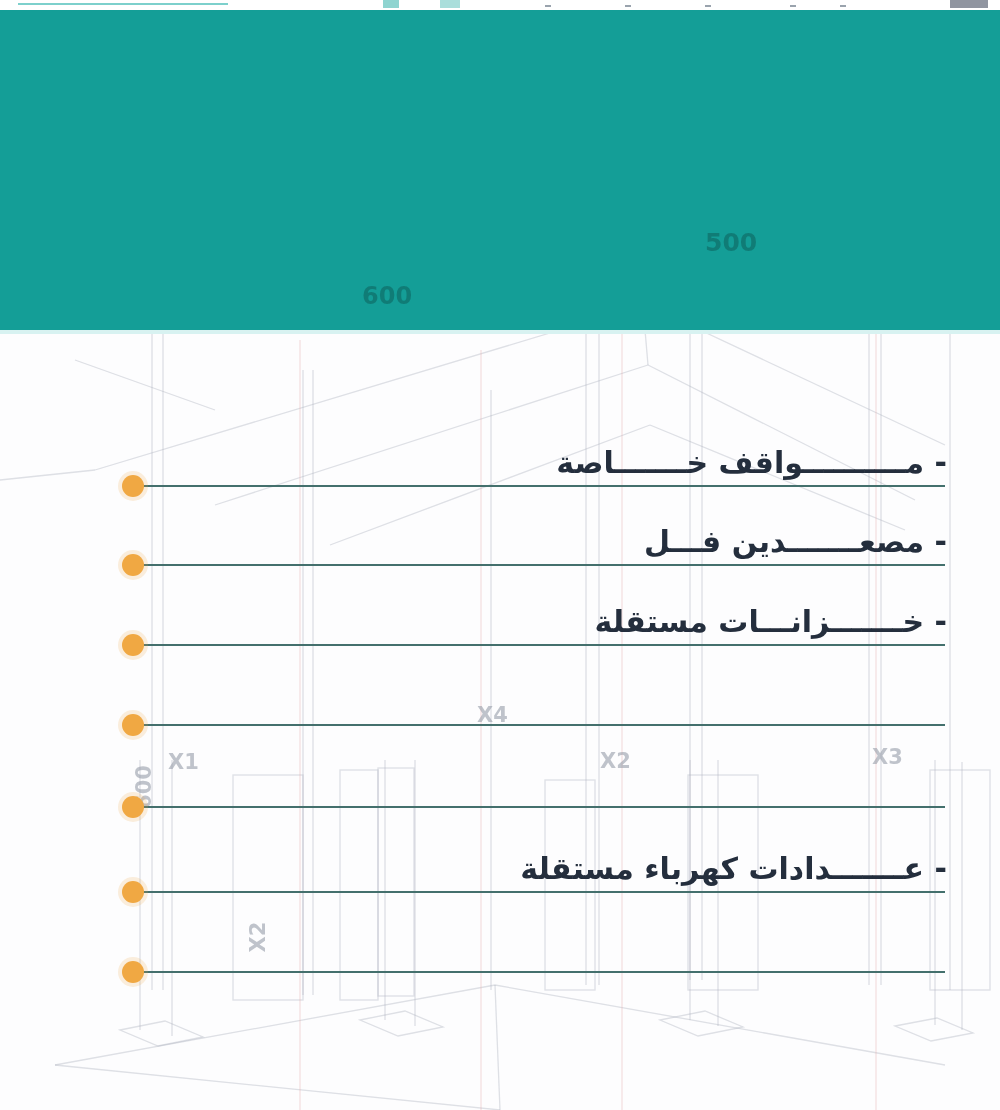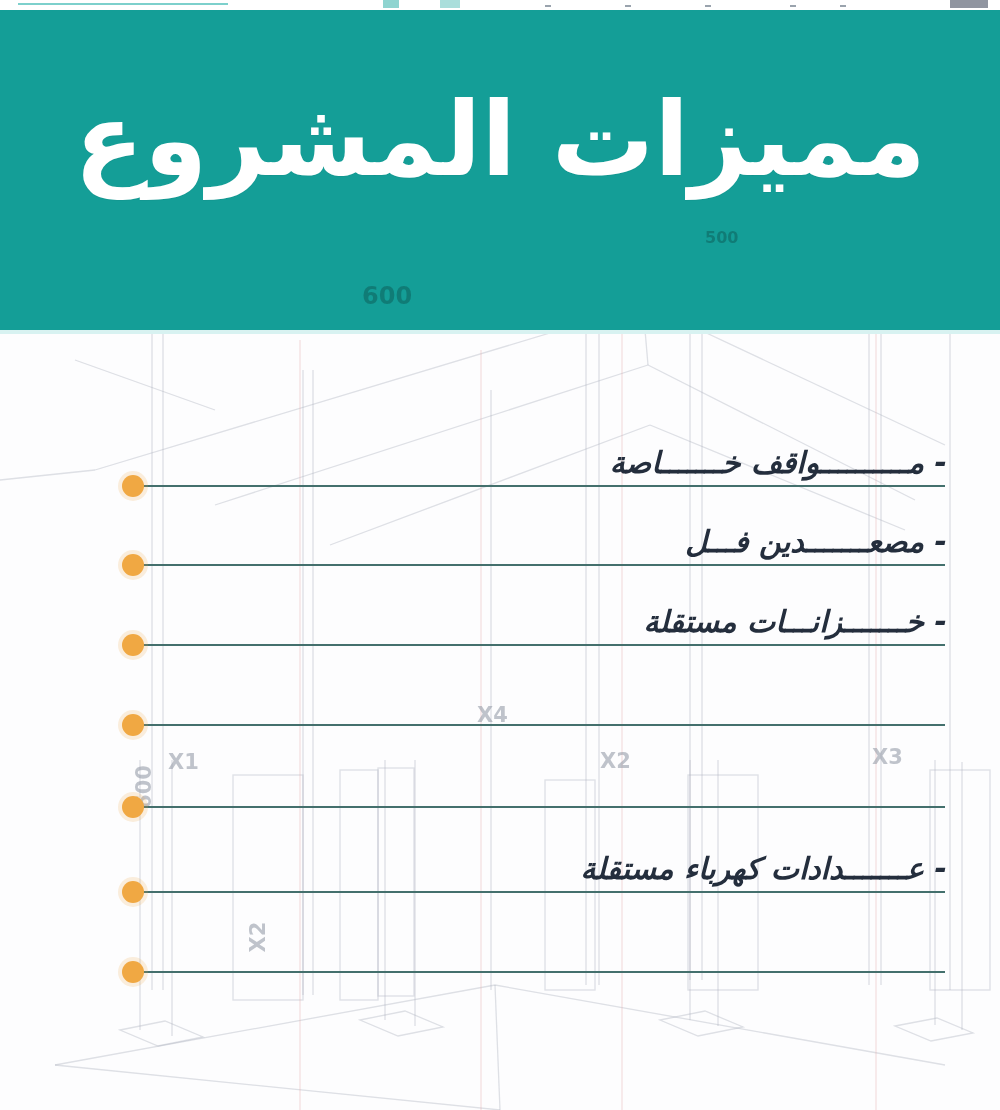--- a/index.html
+++ b/index.html
@@ -24,32 +24,32 @@
     border-bottom:4px solid #d8f2f1;
   }
   .header-title{
     position:absolute;top:70px;left:0;width:100%;
     text-align:center;direction:rtl;
     color:#ffffff;font-size:102px;font-weight:bold;letter-spacing:0;
     text-shadow:0 1px 0 rgba(0,0,0,0.04);
   }
   .band-wm{position:absolute;color:rgba(10,60,58,.35);font-weight:bold;}
   .band-wm.w600{left:362px;top:272px;font-size:24px;}
-  .band-wm.w500{left:705px;top:218px;font-size:16px;}
+  .band-wm.w500{left:705px;top:218px;font-size:25px;}
 
   
   .bg-drawing{position:absolute;top:330px;left:0;z-index:1;}
   .plan-label{
     position:absolute;z-index:2;color:rgba(150,156,168,.6);
     font-size:21px;font-weight:bold;white-space:nowrap;
   }
   .plan-label.vertical{transform:rotate(-90deg);transform-origin:center;}
 
   
-  .feature-row{position:absolute;left:0;width:1000px;height:50px;z-index:4;font-style:italic;}
+  .feature-row{position:absolute;left:0;width:1000px;height:50px;z-index:4;}
   .feature-row .dot{
     position:absolute;left:122px;bottom:-10px;width:22px;height:22px;
     border-radius:50%;background:#f0a843;
     box-shadow:0 0 0 4px rgba(240,168,67,.18);
   }
   .feature-row .line{
     position:absolute;left:142px;right:55px;bottom:0;height:2px;background:#44706d;
   }
   .feature-row .label{
     position:absolute;right:53px;bottom:7px;
@@ -66,21 +66,20 @@
   <span class="frag f-sq2"></span>
   <span class="frag f-dot" style="left:545px"></span>
   <span class="frag f-dot" style="left:625px"></span>
   <span class="frag f-dot" style="left:705px"></span>
   <span class="frag f-dot" style="left:790px"></span>
   <span class="frag f-dot" style="left:840px"></span>
   <span class="frag f-dark"></span>
 </div>
 
 <div class="header-band">
-  <div class="header-title">مميزات المشروع</div>
   <span class="band-wm w600">600</span>
   <span class="band-wm w500">500</span>
 </div>
 
 <svg class="bg-drawing" width="1000" height="780" viewBox="0 0 1000 780">
   <g stroke="rgba(175,180,192,0.40)" stroke-width="1.3" fill="none">
 
     <path d="M560,0 L95,140"></path>
     <path d="M700,0 L945,115"></path>
     <path d="M645,0 L648,35"></path>

